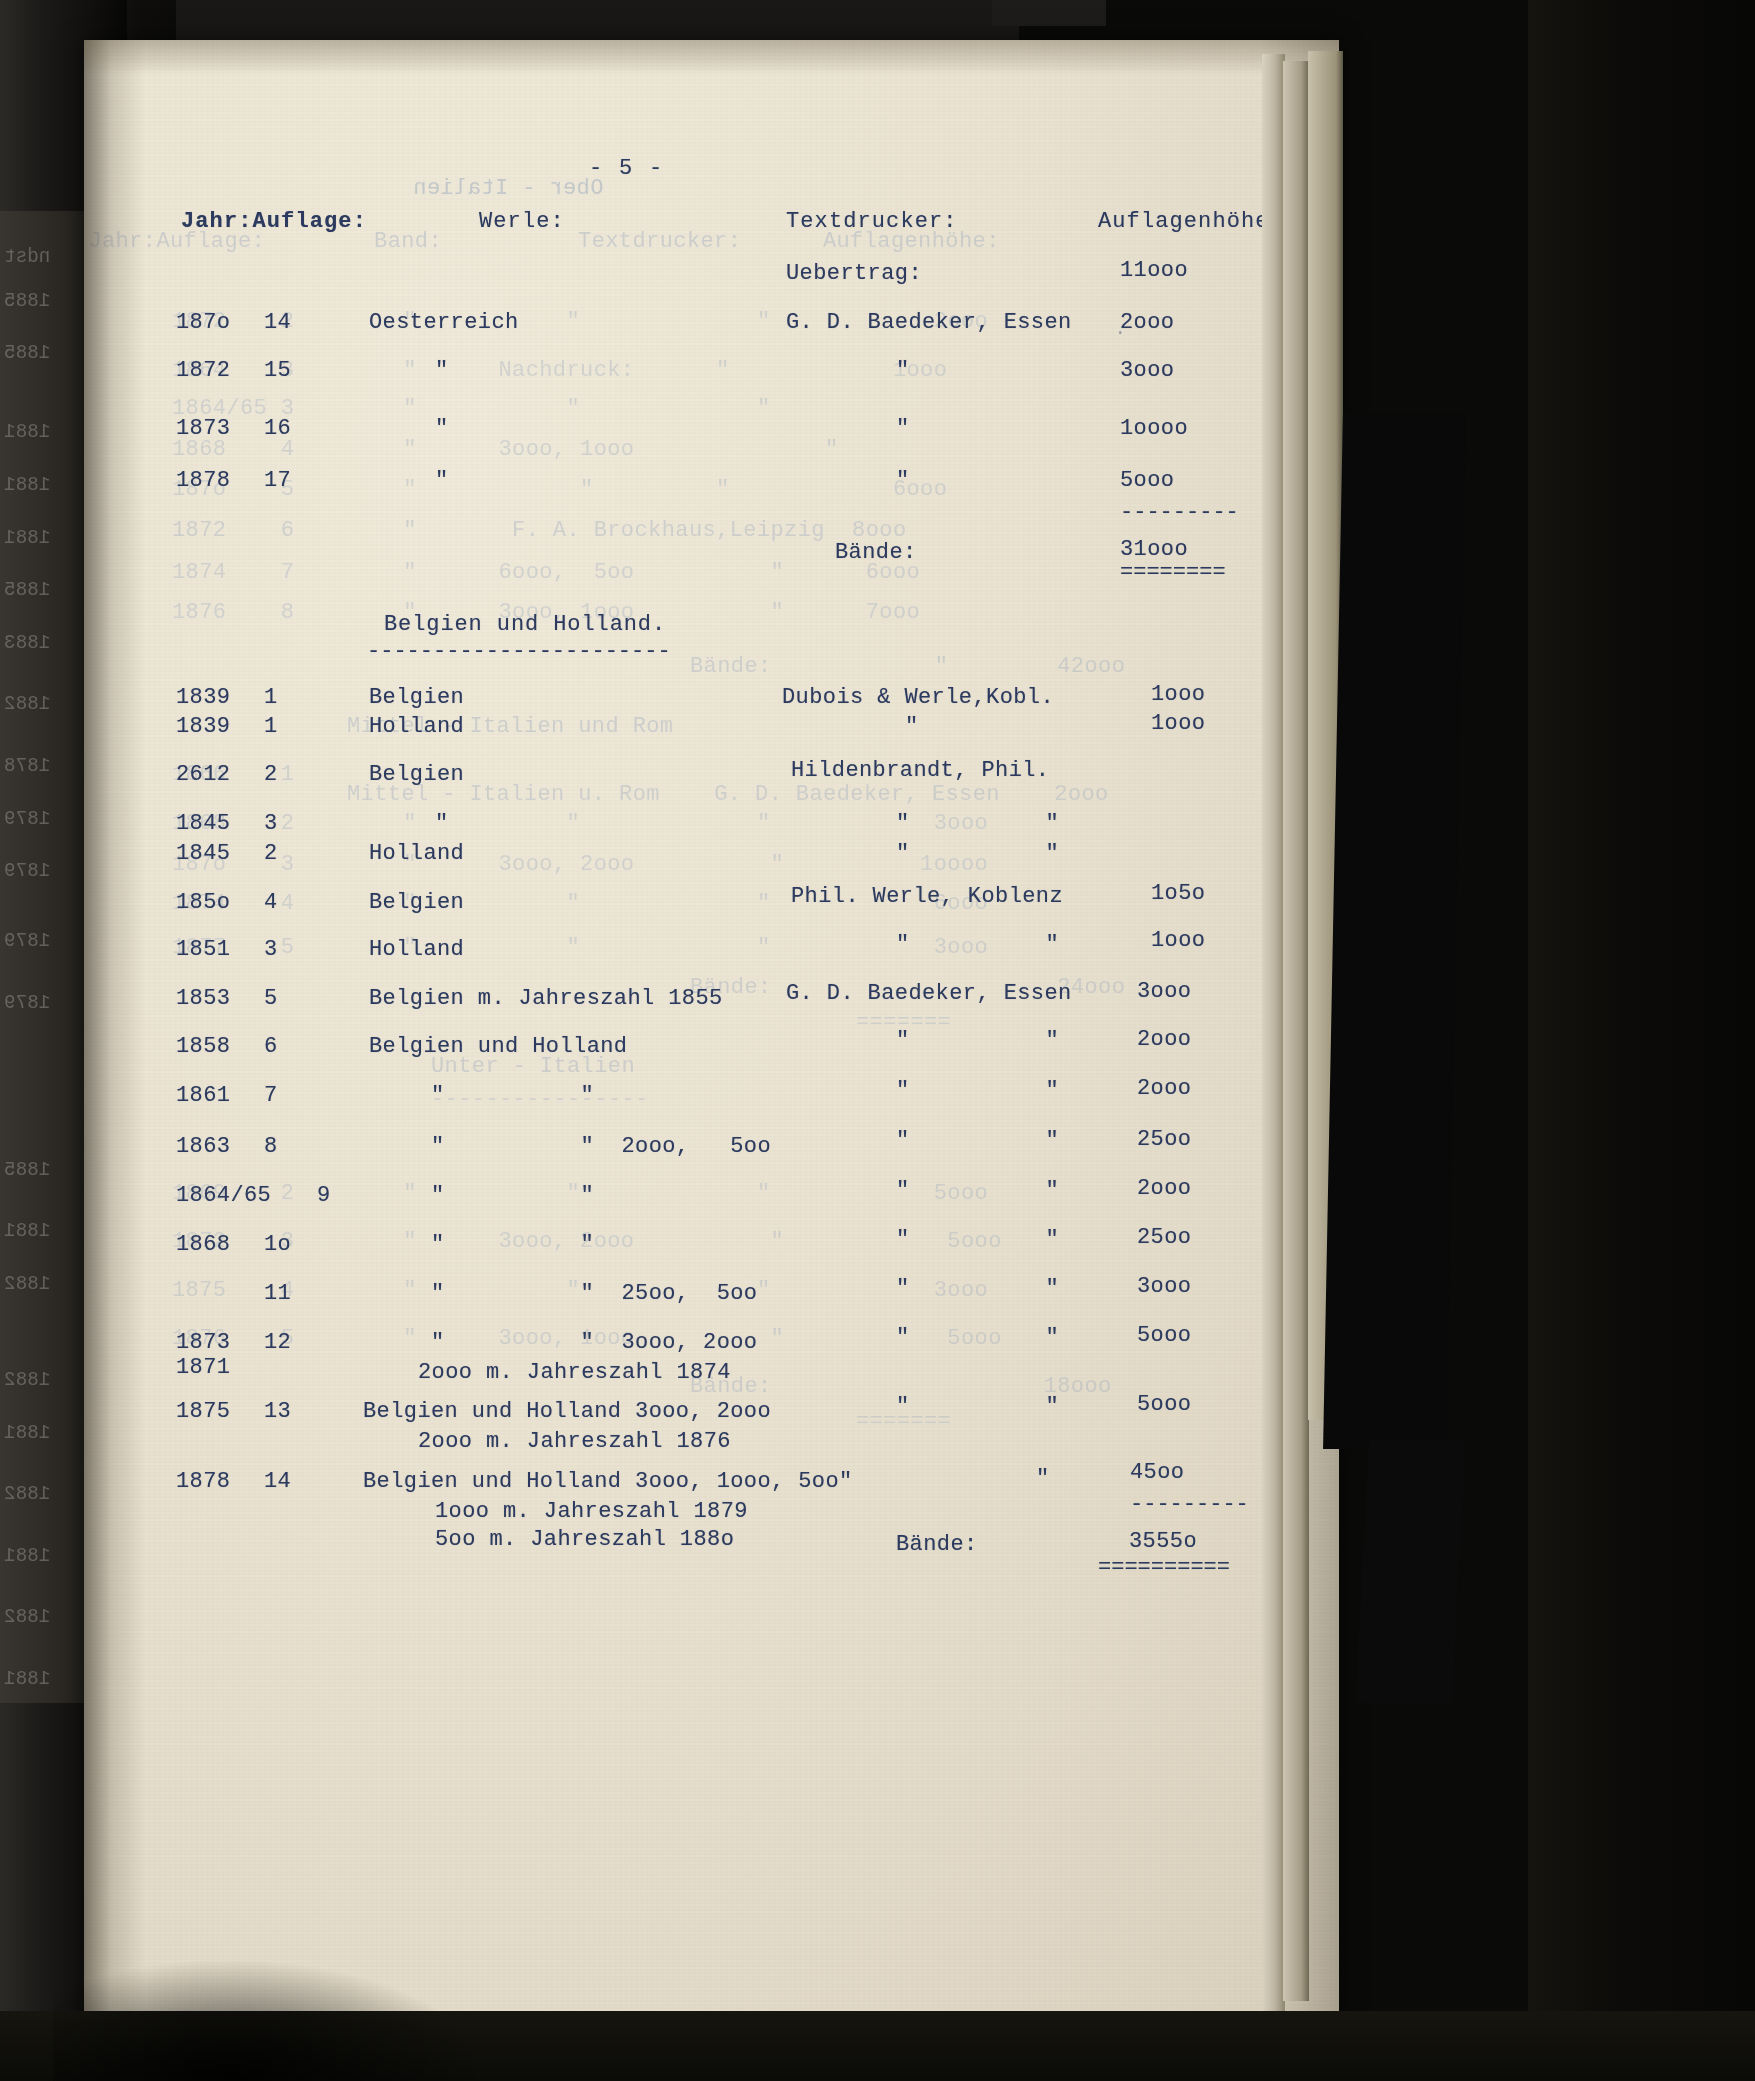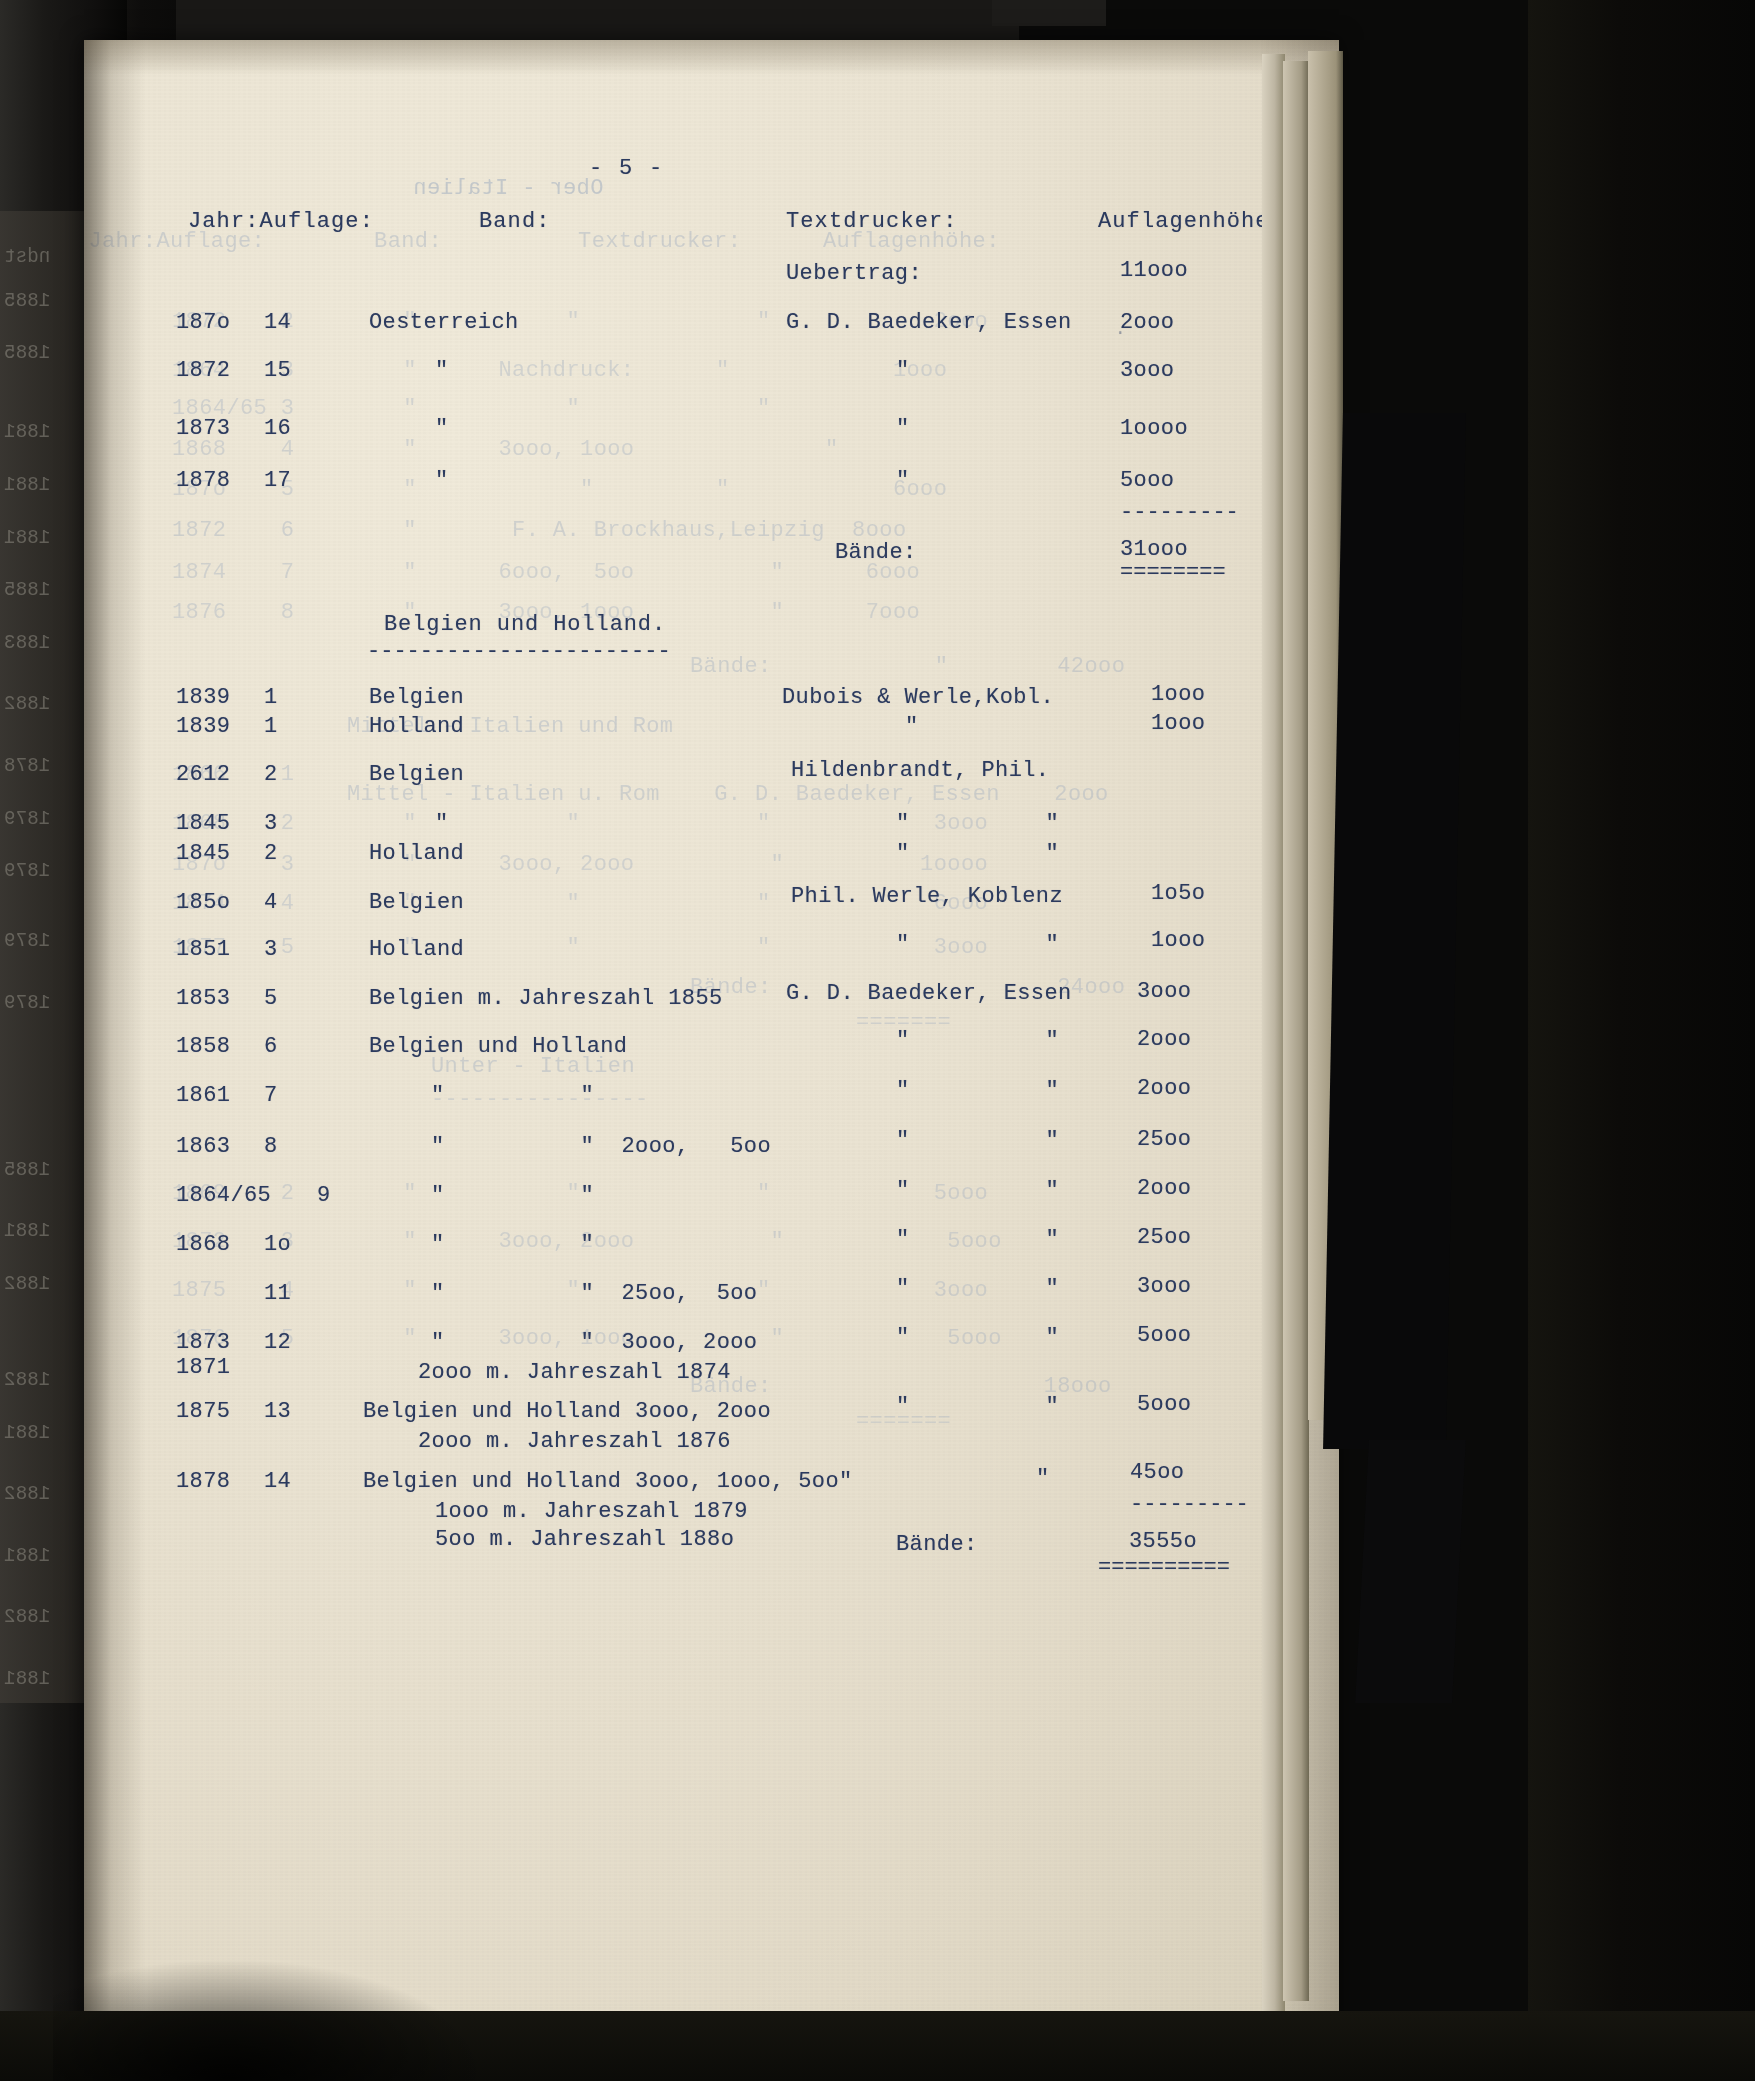--- a/index.html
+++ b/index.html
@@ -254,22 +254,22 @@
       <div class="bleed bleed-n" style="left:88px; top:1189px; opacity:.3;">1872    3        "      3ooo, 2ooo          "            5ooo</div>
       <div class="bleed bleed-n" style="left:88px; top:1238px; opacity:.3;">1875    4        "           "             "            3ooo</div>
       <div class="bleed bleed-n" style="left:88px; top:1286px; opacity:.3;">1876    5        "      3ooo, 1ooo          "            5ooo</div>
       <div class="bleed bleed-n" style="left:606px; top:1334px; opacity:.32;">Bände:                    18ooo</div>
       <div class="bleed bleed-n" style="left:772px; top:1369px; opacity:.28;">=======</div>
 
       <div class="page-grain"></div>
 
       <div class="typed pageno" style="left:505px; top:116px;">- 5 -</div>
 
-      <div class="typed hdr" style="left:104px; top:169px;">Jahr:Auflage:</div>
-      <div class="typed hdr" style="left:395px; top:169px;">Band:</div>
+      <div class="typed hdr" style="left:97px; top:169px;font-weight:bold;">Jahr:Auflage:</div>
+      <div class="typed hdr" style="left:395px; top:169px;">Werle:</div>
       <div class="typed hdr" style="left:702px; top:169px;">Textdrucker:</div>
       <div class="typed hdr" style="left:1014px; top:169px;">Auflagenhöhe:</div>
 
       <div class="typed ink" style="left:702px; top:221px;">Uebertrag:</div>
       <div class="typed ink" style="left:1036px; top:218px;">11ooo</div>
 
       <div>
         <div class="typed ink col-year" style="top:270px;">187o</div>
         <div class="typed ink col-aufl" style="top:270px;">14</div>
         <div class="typed ink col-band" style="top:270px;">Oesterreich</div>

